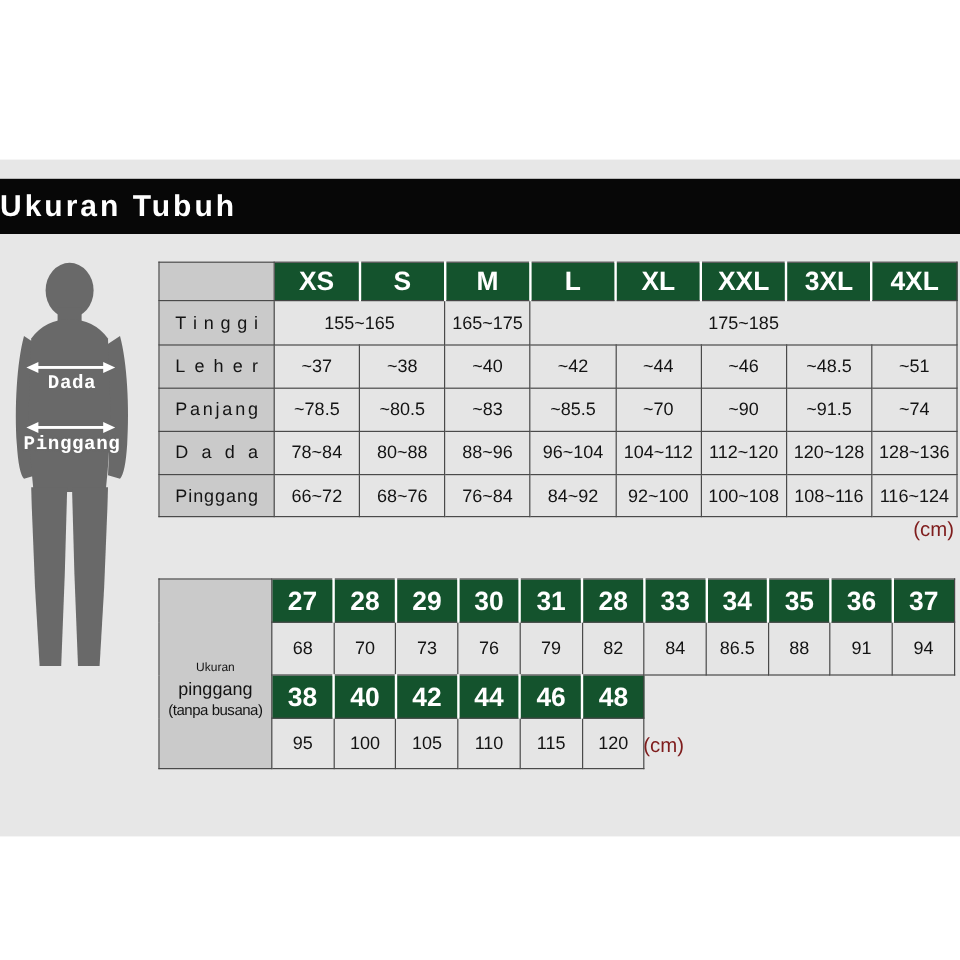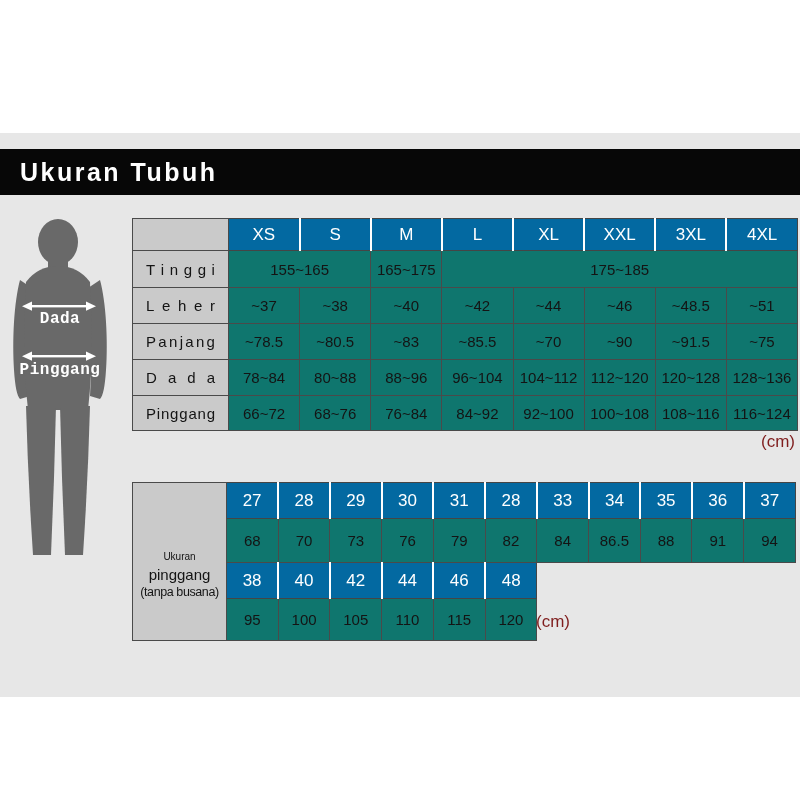--- a/index.html
+++ b/index.html
@@ -1,41 +1,41 @@
 <!DOCTYPE html>
 <html><head>
 <meta charset="utf-8">
 <style>
   html,body{margin:0;padding:0;background:#fff;}
   .page{position:relative;width:800px;height:800px;background:#ffffff;overflow:hidden;
         font-family:"Liberation Sans", sans-serif;color:#111;}
   .gray-panel{position:absolute;left:0;top:133px;width:800px;height:564px;background:#e7e7e7;}
   .title-bar{position:absolute;left:0;top:149px;width:800px;height:46px;background:#070707;
              display:flex;align-items:center;}
-  .title-bar .title{color:#fff;font-size:25px;font-weight:700;letter-spacing:2.5px;padding-left:20px;}
+  .title-bar .title{color:#fff;font-size:25px;font-weight:700;letter-spacing:2.5px;}
 
   
   .figure-wrap{position:absolute;left:6px;top:218px;width:108px;height:340px;}
   .fig-label{position:absolute;left:6px;width:108px;text-align:center;color:#fff;
              font-weight:700;font-size:16px;letter-spacing:0.5px;font-family:Liberation Mono, monospace;}
   .dada-label{top:310px;}
   .pinggang-label{top:361px;
     text-shadow:-1px -1px 0 #696969,1px -1px 0 #696969,-1px 1px 0 #696969,1px 1px 0 #696969,0 0 2px #696969;}
   .men-label{position:absolute;left:6px;top:564px;width:108px;text-align:center;
              font-size:21px;font-weight:700;letter-spacing:2px;color:#161616;}
 
   
   table{border-collapse:collapse;table-layout:fixed;position:absolute;background:transparent;}
   .t1{left:132px;top:218px;width:665px;}
   .t2{left:132px;top:482px;width:663px;}
   th,td{padding:0;text-align:center;vertical-align:middle;}
-  th.dark{background:#0369a1;color:#fff;font-weight:400;font-size:17px;
+  th.dark{background:#14532d;color:#fff;font-weight:700;font-size:22px;
           border:1.5px solid #454545;}
   th.dark + th.dark{border-left:2px solid #ffffff;}
-  td.val{background:#0f766e;color:#141414;font-size:15px;border:1.5px solid #4a4a4a;}
+  td.val{background:#e5e5e5;color:#141414;font-size:15px;border:1.5px solid #4a4a4a;}
   td.corner, td.rowlabel, td.rowlabel2{background:#cacaca;border:1.5px solid #4a4a4a;}
   td.rowlabel .just{display:flex;justify-content:space-between;align-items:center;
                     padding:0 13px;font-size:15px;color:#141414;}
   td.rowlabel2{vertical-align:middle;}
   td.rowlabel2 .l1{font-size:10px;line-height:18px;color:#141414;margin-top:26px;}
   td.rowlabel2 .l2{font-size:15px;line-height:18px;color:#141414;}
   td.rowlabel2 .l3{font-size:12.5px;line-height:17px;letter-spacing:-0.4px;color:#141414;}
   td.ghost{background:transparent;border:none;}
   .t1 tr:nth-child(1){height:32px;}
   .t1 tr:nth-child(2){height:37px;}
@@ -156,21 +156,21 @@
               <span>g</span>
             </div>
           </td>
           <td class="val">~78.5</td>
           <td class="val">~80.5</td>
           <td class="val">~83</td>
           <td class="val">~85.5</td>
           <td class="val">~70</td>
           <td class="val">~90</td>
           <td class="val">~91.5</td>
-          <td class="val">~75</td>
+          <td class="val">~74</td>
         </tr>
         <tr>
           <td class="rowlabel">
             <div class="just">
               <span>D</span>
               <span>a</span>
               <span>d</span>
               <span>a</span>
             </div>
           </td>

